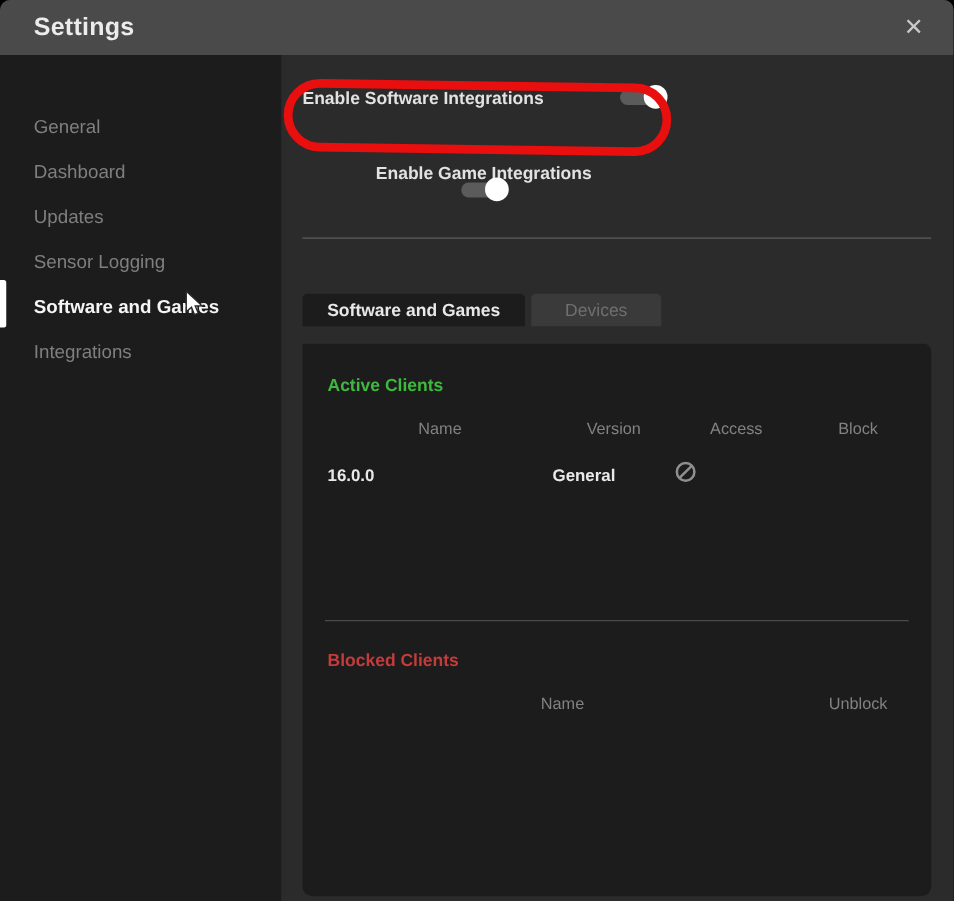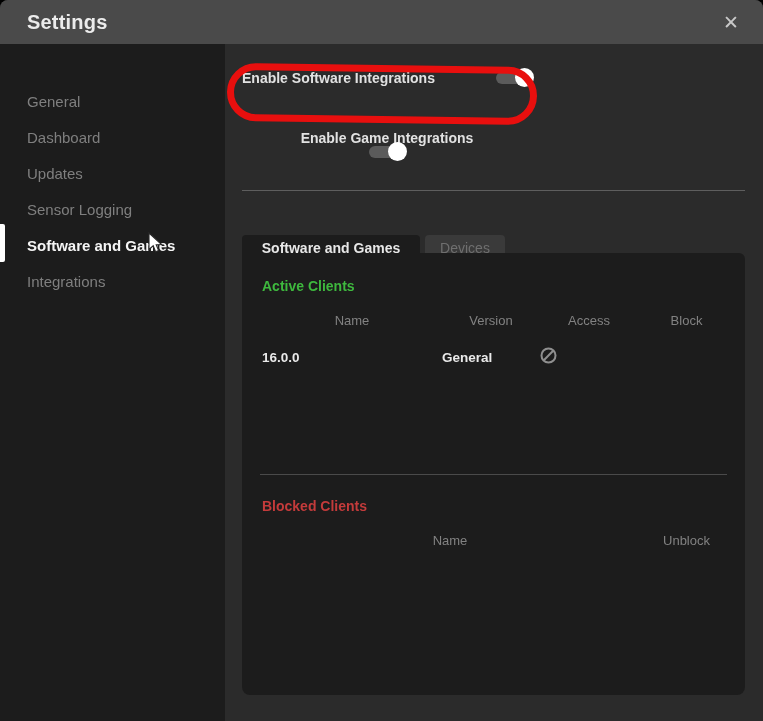--- a/index.html
+++ b/index.html
@@ -25,24 +25,24 @@
   .toggle-label{font-size:14px;font-weight:600;color:#e2e2e2;}
   .toggle{position:relative;width:36px;height:12px;background:#5b5b5b;border-radius:6px;cursor:pointer;flex:none;}
   .toggle .knob{position:absolute;right:-2px;top:-4px;width:19px;height:19px;background:#ffffff;border-radius:50%;}
 
   .divider{position:absolute;left:17px;top:146px;width:503px;height:1px;background:#5e5e5e;}
 
   
   .tabbar{position:absolute;left:17px;top:191px;height:26px;display:flex;}
   .tab{height:26px;display:flex;align-items:center;justify-content:center;font-size:14px;cursor:pointer;}
   .tab.active{width:178px;background:#1c1c1c;color:#e8e8e8;font-weight:700;border-radius:4px 4px 0 0;}
-  .tab.inactive{width:80px;background:#3a3a3a;color:#6f6f6f;border-radius:4px 4px 0 0;margin-left:5px;}
+  .tab.inactive{width:104px;background:#3a3a3a;color:#6f6f6f;border-radius:4px 4px 0 0;margin-left:5px;}
 
   
-  .panel{position:absolute;left:17px;top:209px;width:503px;height:442px;background:#1c1c1c;border-radius:0 6px 8px 8px;}
+  .panel{position:absolute;left:17px;top:231px;width:503px;height:442px;background:#1c1c1c;border-radius:0 6px 8px 8px;}
   .section-title{position:absolute;left:20px;font-size:14px;font-weight:600;}
   .section-title.green{top:25px;color:#3eb83e;}
   .section-title.red{top:245px;color:#c43b3b;}
   .grid4{position:absolute;left:20px;right:10px;display:grid;grid-template-columns:180px 98px 98px 1fr;align-items:center;}
   .grid2{position:absolute;left:20px;right:10px;display:grid;grid-template-columns:376px 1fr;align-items:center;}
   .hdr{font-size:13px;color:#828282;text-align:center;}
   .cell{font-size:13.5px;font-weight:600;color:#e9e9e9;}
   .hrow1{top:60px;}
   .drow1{top:94px;}
   .hrow2{top:280px;}

